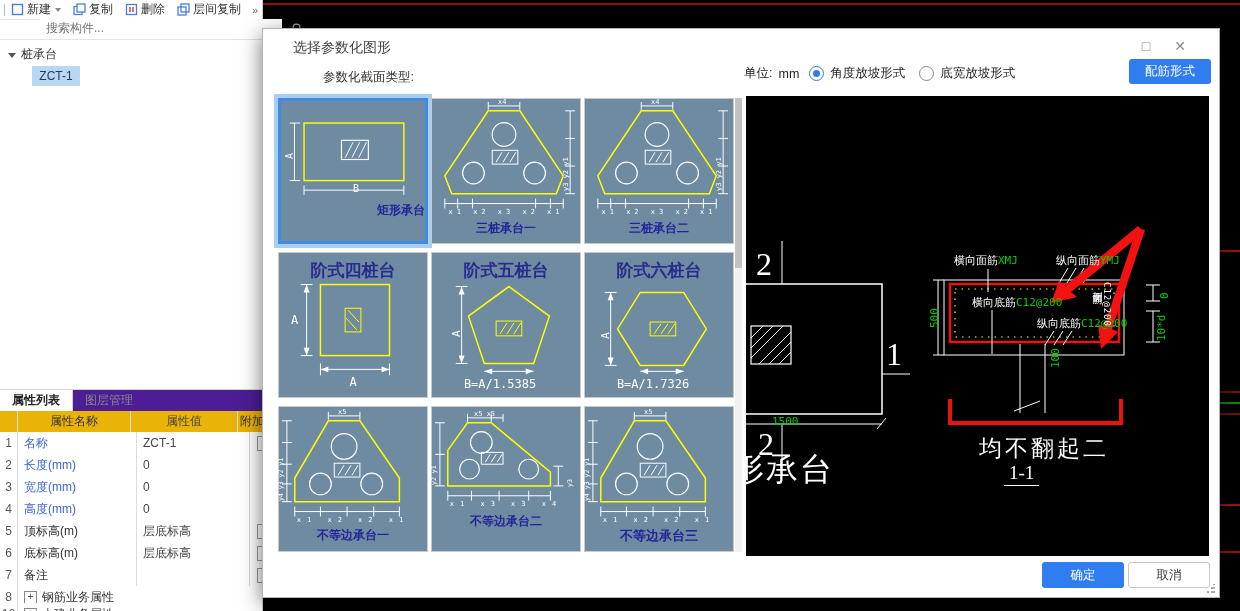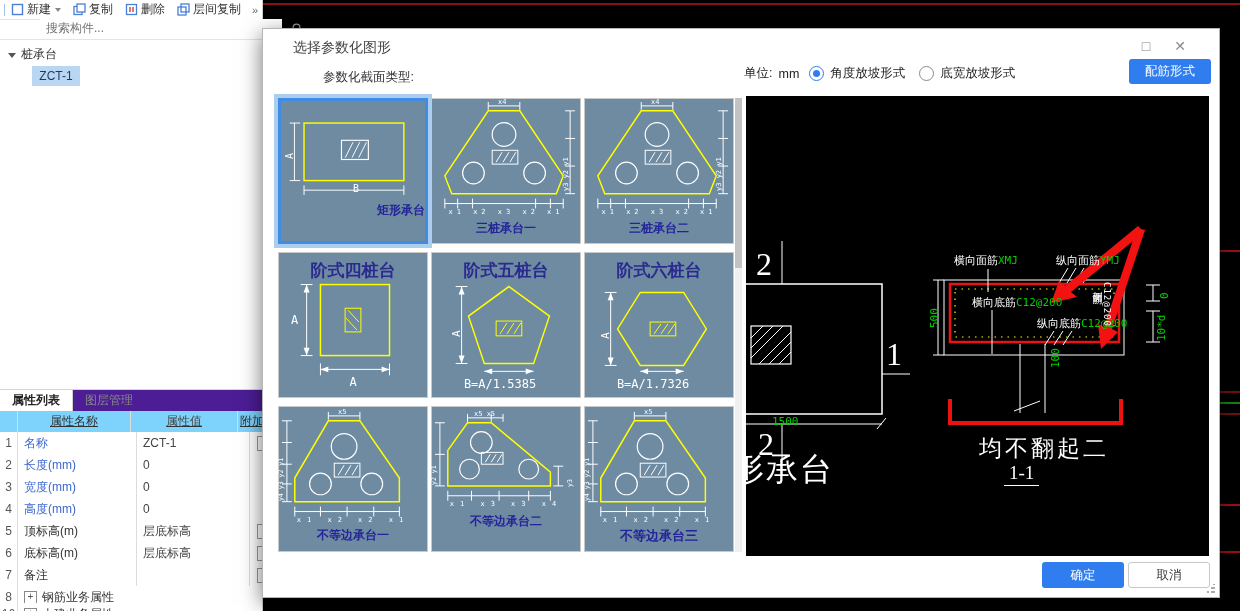--- a/index.html
+++ b/index.html
@@ -25,21 +25,21 @@
   .tab.active{background:#fff;color:#222;font-weight:bold;border-right:1px solid #cfcfcf;}
   .prow{position:absolute;left:0;width:262px;height:22px;display:flex;border-bottom:1px solid #dcdcdc;background:#fff;align-items:center;}
   .pc{height:100%;display:flex;align-items:center;border-right:1px solid #dcdcdc;overflow:hidden;}
   .pc.num{width:17px;justify-content:center;color:#555;flex:none;}
   .pc.name{width:112px;padding-left:6px;flex:none;}
   .pc.val{width:106px;padding-left:6px;flex:none;color:#444;}
   .pc.extra{width:28px;justify-content:center;border-right:0;flex:none;}
   .bluep{color:#3e68cc;}
   .cb{width:13px;height:13px;border:1px solid #999;background:#fff;display:inline-block;}
   .plus{width:11px;height:11px;border:1px solid #888;display:inline-flex;align-items:center;justify-content:center;font-size:10px;line-height:1;color:#555;margin-right:5px;flex:none;}
-  .hdr{background:#7dd3fc;color:#333;text-decoration:underline;}
+  .hdr{background:#eab308;color:#333;}
   .hdr .pc{justify-content:center;padding-left:0;}
   
   #dialog{position:absolute;left:262px;top:28px;width:956px;height:568px;background:#fff;border:1px solid #b5b5b5;box-shadow:0 6px 20px rgba(0,0,0,.55);}
   .dtitle{position:absolute;left:30px;top:10px;font-size:14px;color:#444;}
   .wctl{position:absolute;top:6px;width:26px;height:22px;display:flex;align-items:center;justify-content:center;color:#8a8a8a;font-size:14px;cursor:pointer;}
   .dlabel{position:absolute;left:30px;top:40px;font-size:12.5px;color:#333;margin-left:30px;}
   .unitrow{position:absolute;left:481px;top:36px;display:flex;align-items:center;gap:6px;font-size:12.5px;color:#222;}
   .radio{width:13px;height:13px;border-radius:50%;border:1px solid #8a8a8a;background:#fff;display:inline-block;position:relative;flex:none;}
   .radio.checked{border-color:#2f7def;}
   .radio.checked::after{content:"";position:absolute;left:3px;top:3px;width:7px;height:7px;border-radius:50%;background:#2f7def;}

